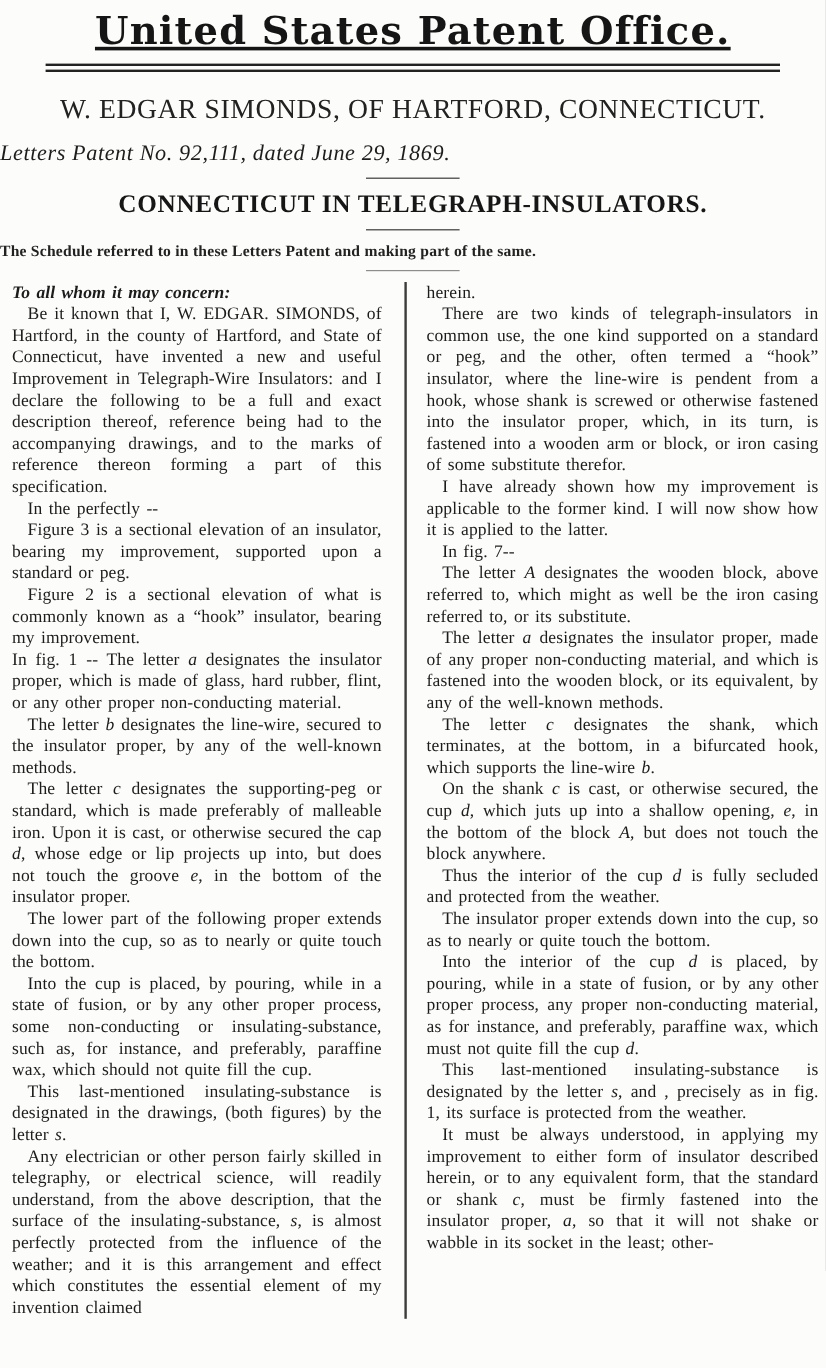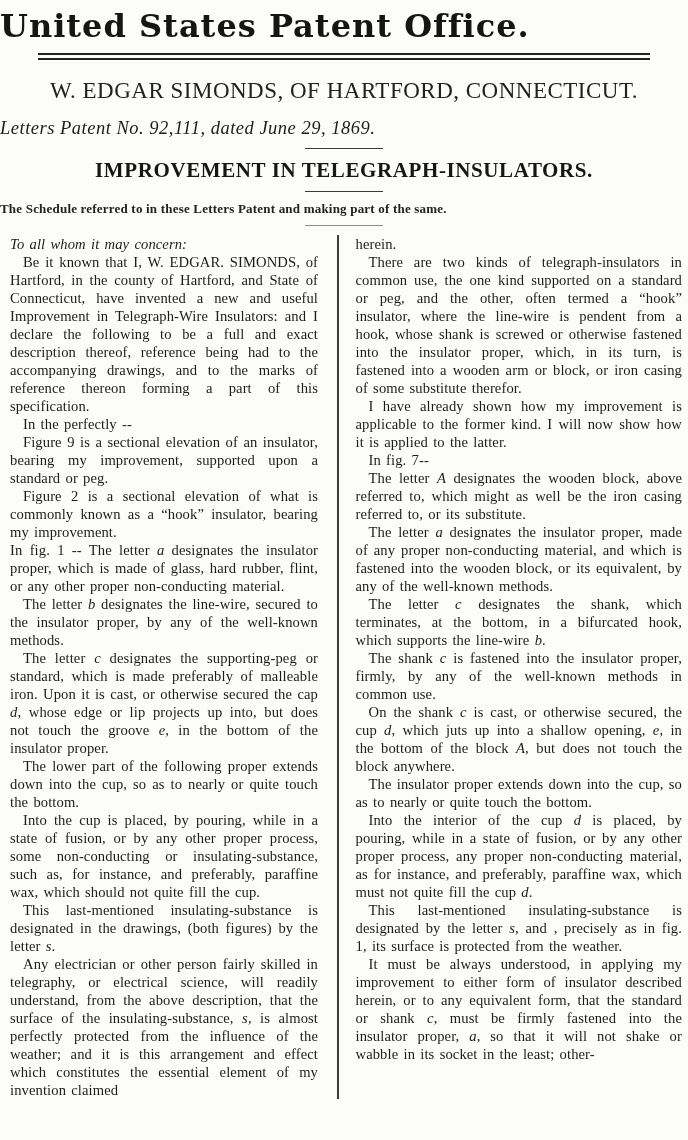--- a/index.html
+++ b/index.html
@@ -7,26 +7,28 @@
     position:relative;
     width:688px;height:1140px;
     margin:0 auto;
     background:#fcfcfa;
     color:#1d1d1d;
     overflow:hidden;
     font-family:"Liberation Serif", serif;
   }
   .masthead{
     padding-top:6px;
+    text-align:center;
     font-family:"DejaVu Serif", serif;
     font-weight:700;
     font-size:32px;
     line-height:40px;
     letter-spacing:1px;
     color:#151515;
+    text-decoration:underline;
   }
   .double-rule{
     width:612px;
     margin:7px auto 0 auto;
     height:3px;
     border-top:2px solid #222;
     border-bottom:2px solid #222;
   }
   .inventor{
     margin-top:18px;
@@ -77,66 +79,66 @@
     font-size:14.6px;
     line-height:18px;
     text-align:justify;
     word-spacing:1.5px;
     letter-spacing:0.1px;
     color:#1c1c1c;
   }
   .col.col-right{flex:1;width:auto;}
   .col p{margin:0;}
   .col p.indent{text-indent:13px;}
-  .col p.italic{font-style:italic;}
+  .col p.italic{font-style:italic;font-weight:bold;}
   .divider{
     width:1.5px;
     background:#3c3c3c;
     margin-left:19px;
     margin-right:17px;
   }
 </style>
 </head>
 <body>
 
 <div class="page">
   <div class="masthead">United States Patent Office.</div>
   <div class="double-rule"></div>
   <div class="inventor">W. EDGAR SIMONDS, OF HARTFORD, CONNECTICUT.</div>
   <div class="patentline">Letters Patent No. 92,111, dated June 29, 1869.</div>
   <div class="short-rule"></div>
-  <div class="invention">IMPROVEMENT IN TELEGRAPH-INSULATORS.</div>
+  <div class="invention">CONNECTICUT IN TELEGRAPH-INSULATORS.</div>
   <div class="short-rule"></div>
   <div class="schedule">The Schedule referred to in these Letters Patent and making part of the same.</div>
   <div class="short-rule faint"></div>
   <div class="columns">
     <div class="col">
         <p class="italic">To all whom it may concern:</p>
         <p class="indent">Be it known that I, W. EDGAR. SIMONDS, of Hartford, in the county of Hartford, and State of Connecticut, have invented a new and useful Improvement in Telegraph-Wire Insulators: and I declare the following to be a full and exact description thereof, reference being had to the accompanying drawings, and to the marks of reference thereon forming a part of this specification.</p>
         <p class="indent">In the perfectly --</p>
-        <p class="indent">Figure 9 is a sectional elevation of an insulator, bearing my improvement, supported upon a standard or peg.</p>
+        <p class="indent">Figure 3 is a sectional elevation of an insulator, bearing my improvement, supported upon a standard or peg.</p>
         <p class="indent">Figure 2 is a sectional elevation of what is commonly known as a “hook” insulator, bearing my improvement.</p>
         <p>In fig. 1 -- The letter <i>a</i> designates the insulator proper, which is made of glass, hard rubber, flint, or any other proper non-conducting material.</p>
         <p class="indent">The letter <i>b</i> designates the line-wire, secured to the insulator proper, by any of the well-known methods.</p>
         <p class="indent">The letter <i>c</i> designates the supporting-peg or standard, which is made preferably of malleable iron.  Upon it is cast, or otherwise secured the cap <i>d</i>, whose edge or lip projects up into, but does not touch the groove <i>e</i>, in the bottom of the insulator proper.</p>
         <p class="indent">The lower part of the following proper extends down into the cup, so as to nearly or quite touch the bottom.</p>
         <p class="indent">Into the cup is placed, by pouring, while in a state of fusion, or by any other proper process, some non-conducting or insulating-substance, such as, for instance, and preferably, paraffine wax, which should not quite fill the cup.</p>
         <p class="indent">This last-mentioned insulating-substance is designated in the drawings, (both figures) by the letter <i>s</i>.</p>
         <p class="indent">Any electrician or other person fairly skilled in telegraphy, or electrical science, will readily understand, from the above description, that the surface of the insulating-substance, <i>s</i>, is almost perfectly protected from the influence of the weather; and it is this arrangement and effect which constitutes the essential element of my invention claimed</p>
       </div>
     <div class="divider"></div>
     <div class="col col-right">
         <p>herein.</p>
         <p class="indent">There are two kinds of telegraph-insulators in common use, the one kind supported on a standard or peg, and the other, often termed a “hook” insulator, where the line-wire is pendent from a hook, whose shank is screwed or otherwise fastened into the insulator proper, which, in its turn, is fastened into a wooden arm or block, or iron casing of some substitute therefor.</p>
         <p class="indent">I have already shown how my improvement is applicable to the former kind.  I will now show how it is applied to the latter.</p>
         <p class="indent">In fig. 7--</p>
         <p class="indent">The letter <i>A</i> designates the wooden block, above referred to, which might as well be the iron casing referred to, or its substitute.</p>
         <p class="indent">The letter <i>a</i> designates the insulator proper, made of any proper non-conducting material, and which is fastened into the wooden block, or its equivalent, by any of the well-known methods.</p>
         <p class="indent">The letter <i>c</i> designates the shank, which terminates, at the bottom, in a bifurcated hook, which supports the line-wire <i>b</i>.</p>
-        <p class="indent">The shank <i>c</i> is fastened into the insulator proper, firmly, by any of the well-known methods in common use.</p>
         <p class="indent">On the shank <i>c</i> is cast, or otherwise secured, the cup <i>d</i>, which juts up into a shallow opening, <i>e</i>, in the bottom of the block <i>A</i>, but does not touch the block anywhere.</p>
+        <p class="indent">Thus the interior of the cup <i>d</i> is fully secluded and protected from the weather.</p>
         <p class="indent">The insulator proper extends down into the cup, so as to nearly or quite touch the bottom.</p>
         <p class="indent">Into the interior of the cup <i>d</i> is placed, by pouring, while in a state of fusion, or by any other proper process, any proper non-conducting material, as for instance, and preferably, paraffine wax, which must not quite fill the cup <i>d</i>.</p>
         <p class="indent">This last-mentioned insulating-substance is designated by the letter <i>s</i>, and , precisely as in fig. 1, its surface is protected from the weather.</p>
         <p class="indent">It must be always understood, in applying my improvement to either form of insulator described herein, or to any equivalent form, that the standard or shank <i>c</i>, must be firmly fastened into the insulator proper, <i>a</i>, so that it will not shake or wabble in its socket in the least; other-</p>
       </div>
   </div>
 </div>
 
 </body></html>

